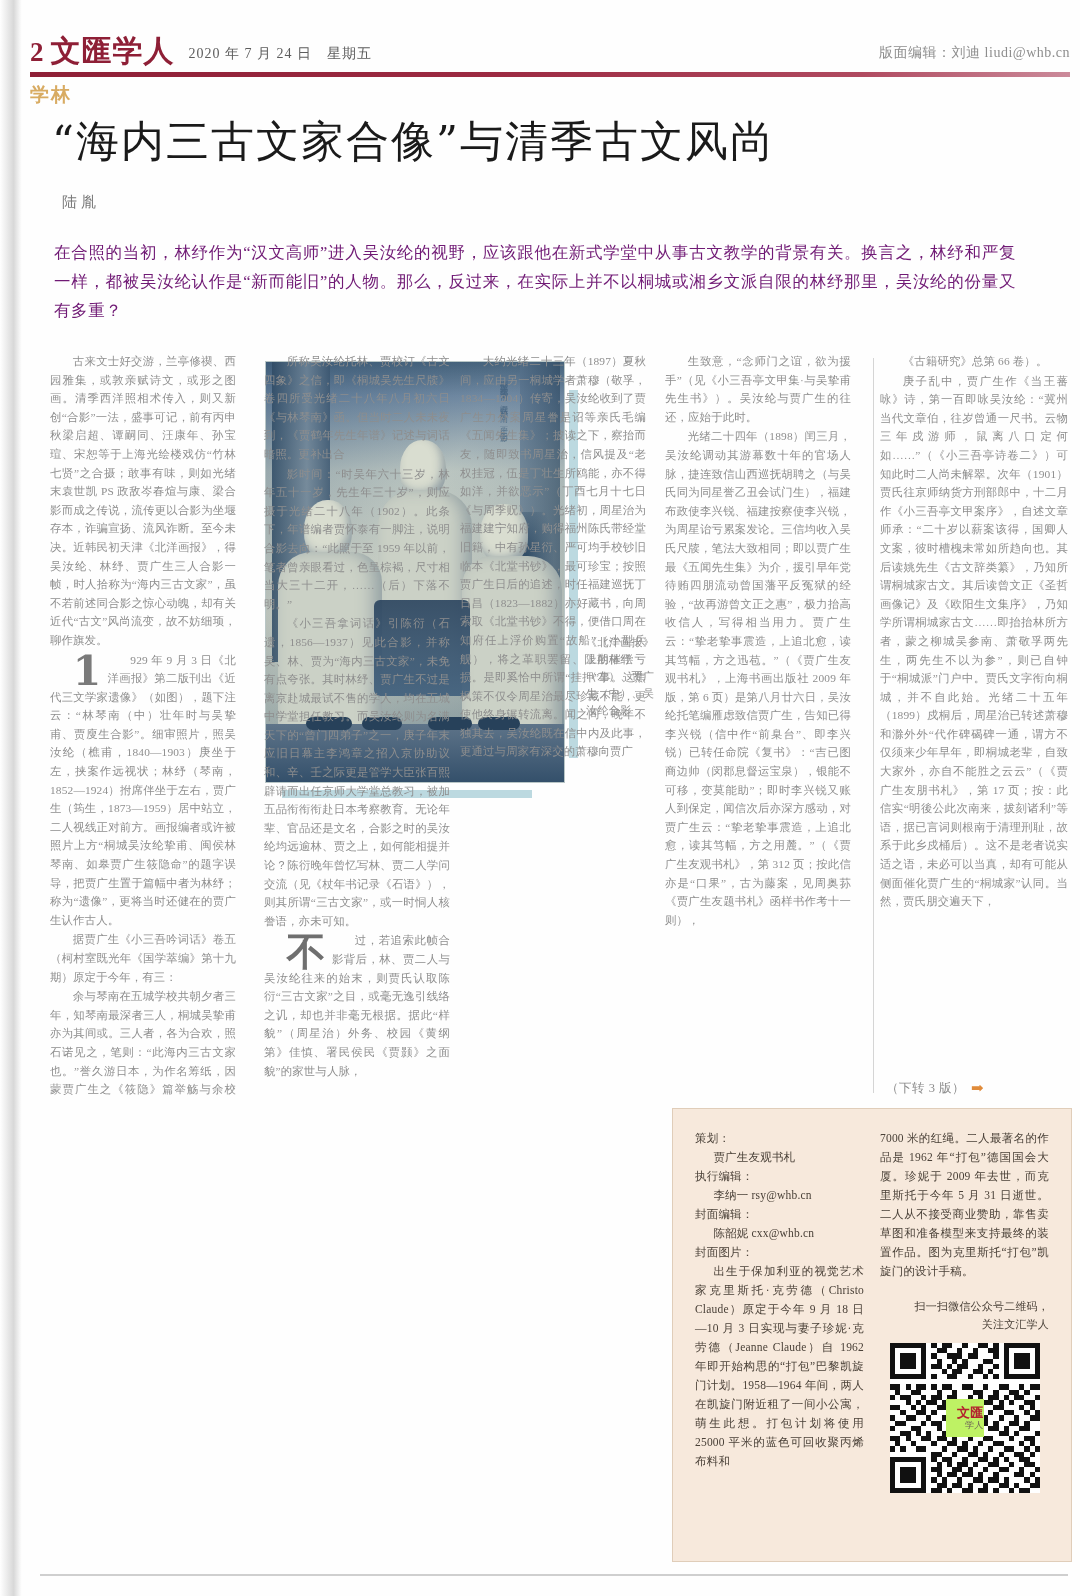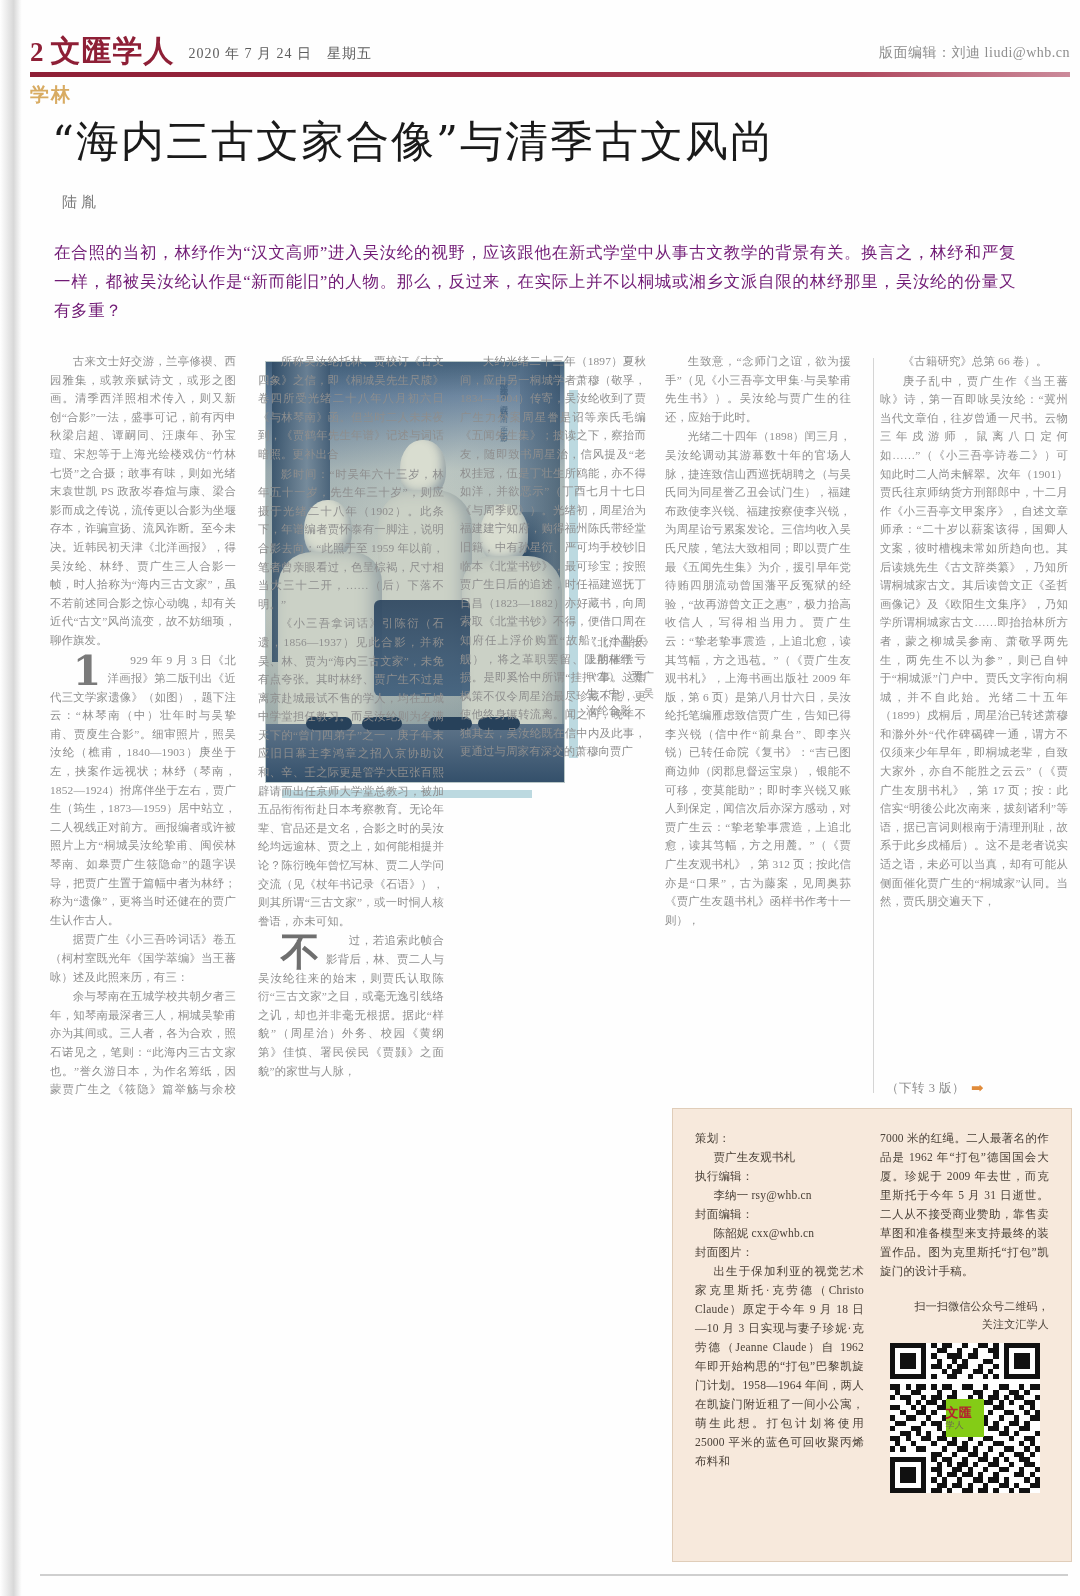--- a/index.html
+++ b/index.html
@@ -80,21 +80,21 @@
     position:absolute;left:18px;top:352px;width:1028px;height:745px;
   }
   .col{
     position:absolute;top:0;width:186px;height:745px;
     font-size:11.4px;line-height:18.6px;color:#8e8e8e;
     text-align:justify;letter-spacing:.15px;
     overflow:hidden;
   }
   .col p{margin:0 0 1px 0;text-indent:2em;}
   .col1{left:10px;}
-  .col2{left:218px;}
+  .col2{left:224px;}
   .col3{left:420px;}
   .col4{left:625px;}
   .col5{left:840px;width:188px;}
   .vrule{
     position:absolute;top:6px;width:1px;height:735px;
     background:#d5d5d5;
   }
   .vrule-a{left:833px;}
 
   
@@ -193,22 +193,22 @@
     text-align:right;font-size:11px;line-height:18px;color:#4a4138;
     margin-top:16px;
   }
   .qr-holder{
     margin:10px auto 0 auto;width:150px;height:150px;background:#ffffff;
     position:relative;
   }
   .qr-holder svg{display:block;}
   .qr-logo{
     position:absolute;left:50%;top:50%;transform:translate(-50%,-50%);
-    width:38px;height:38px;background:#84cc16;
-    display:flex;flex-direction:column;align-items:flex-start;justify-content:center;
+    width:38px;height:38px;background:#bef264;
+    display:flex;flex-direction:column;align-items:flex-end;justify-content:center;
     line-height:1;
   }
   .qr-logo .l1{font-family:"DejaVu Serif",serif;font-weight:bold;font-size:13px;color:#b3232f;}
   .qr-logo .l2{font-family:"DejaVu Serif",serif;font-size:9px;color:#6d6258;margin-top:2px;}
 
   
   .bottom-rule{
     position:absolute;left:18px;top:1574px;width:1028px;height:2px;background:#cfcfcf;
   }
 </style>
@@ -265,21 +265,21 @@
   <div class="caption-box">
     <div class="photo-caption">《北洋画报》上的林纾（左）、贾广生（中）、吴汝纶合影</div>
   </div>
 
   <div class="cols">
     <div class="vrule vrule-a"></div>
 
     <div class="col col1">
       <p>古来文士好交游，兰亭修禊、西园雅集，或敦亲赋诗文，或形之图画。清季西洋照相术传入，则又新创“合影”一法，盛事可记，前有丙申秋梁启超、谭嗣同、汪康年、孙宝瑄、宋恕等于上海光绘楼戏仿“竹林七贤”之合摄；敢事有味，则如光绪末袁世凯 PS 政敌岑春煊与康、梁合影而成之传说，流传更以合影为坐堰存本，诈骗宣扬、流风诈断。至今未决。近韩民初天津《北洋画报》，得吴汝纶、林纾、贾广生三人合影一帧，时人拾称为“海内三古文家”，虽不若前述同合影之惊心动魄，却有关近代“古文”风尚流变，故不妨细顼，聊作旗发。</p>
       <p><span class="dropcap dropcap-num">1</span><span>929 年 9 月 3 日《北洋画报》第二版刊出《近代三文学家遗像》（如图），题下注云：“林琴南（中）壮年时与吴挚甫、贾廋生合影”。细审照片，照吴汝纶（樵甫，1840—1903）庚坐于左，挟案作远视状；林纾（琴南，1852—1924）拊席伴坐于左右，贾广生（筠生，1873—1959）居中站立，二人视线正对前方。画报编者或许被照片上方“桐城吴汝纶挚甫、闽侯林琴南、如皋贾广生筱隐命”的题字误导，把贾广生置于篇幅中者为林纾；称为“遗像”，更将当时还健在的贾广生认作古人。</span></p>
-      <p>据贾广生《小三吾吟词话》卷五（柯村室既光年《国学萃编》当王蕃咏）述及此照来历，有三：</p>
+      <p>据贾广生《小三吾吟词话》卷五（柯村室既光年《国学萃编》第十九期）原定于今年，有三：</p>
       <p>余与琴南在五城学校共朝夕者三年，知琴南最深者三人，桐城吴挚甫亦为其间或。三人者，各为合欢，照石诺见之，笔则：“此海内三古文家也。”誉久游日本，为作名筹纸，因蒙贾广生之《筱隐》篇举觞与余校勘，书未注，兩笔父說云。警久废席，吴家人为刻遗像，草甫与余均席于所刻《又联发生。</p>
     </div>
 
     <div class="col col2">
       <p>所称吴汝纶托林、贾校订《古文四象》之信，即《桐城吴先生尺牍》卷四所受光绪二十八年八月初六日《与林琴南》函。但当时二人未未夜到，《贾鹤年先生年谱》记述与词话暗照。更补出合</p>
       <p>影时间：“时吴年六十三岁，林年五十一岁，先生年三十岁”，则应摄于光绪二十八年（1902）。此条下，年谱编者贾怀泰有一脚注，说明合影去向：“此照于至 1959 年以前，笔者曾亲眼看过，色呈棕褐，尺寸相当大三十二开，……（后）下落不明。”</p>
       <p>《小三吾拿词话》引陈衍（石遗，1856—1937）见此合影，并称吴、林、贾为“海内三古文家”，未免有点夸张。其时林纾、贾广生不过是离京赴城最试不售的学人，均在五城中学堂担任教习。而吴汝纶则为名满天下的“曾门四弟子”之一，庚子年末应旧日幕主李鸿章之招入京协助议和、辛、壬之际更是管学大臣张百熙辟请而出任京师大学堂总教习，被加五品衔衔衔赴日本考察教育。无论年辈、官品还是文名，合影之时的吴汝纶均远逾林、贾之上，如何能相提并论？陈衍晚年曾忆写林、贾二人学问交流（见《杖年书记录《石语》），则其所谓“三古文家”，或一时恫人核誊语，亦未可知。</p>
       <p><span class="dropcap">不</span><span>过，若追索此帧合影背后，林、贾二人与吴汝纶往来的始末，则贾氏认取陈衍“三古文家”之目，或毫无逸引线络之讥，却也并非毫无根据。据此“样貌”（周星治）外务、校园《黄纲第》佳慎、署民侯民《贾颢》之面貌”的家世与人脉，</span></p>
     </div>
 

